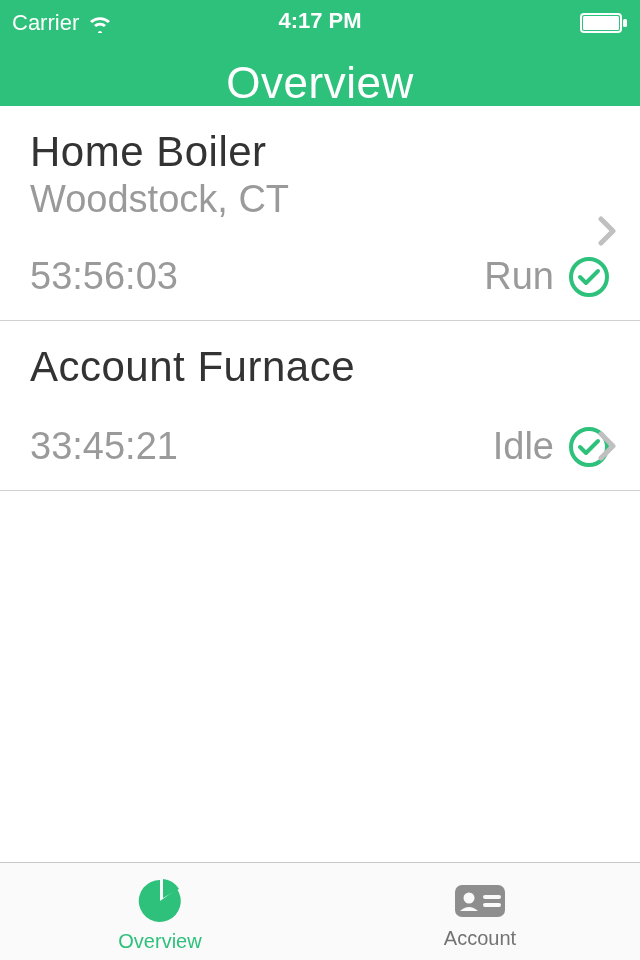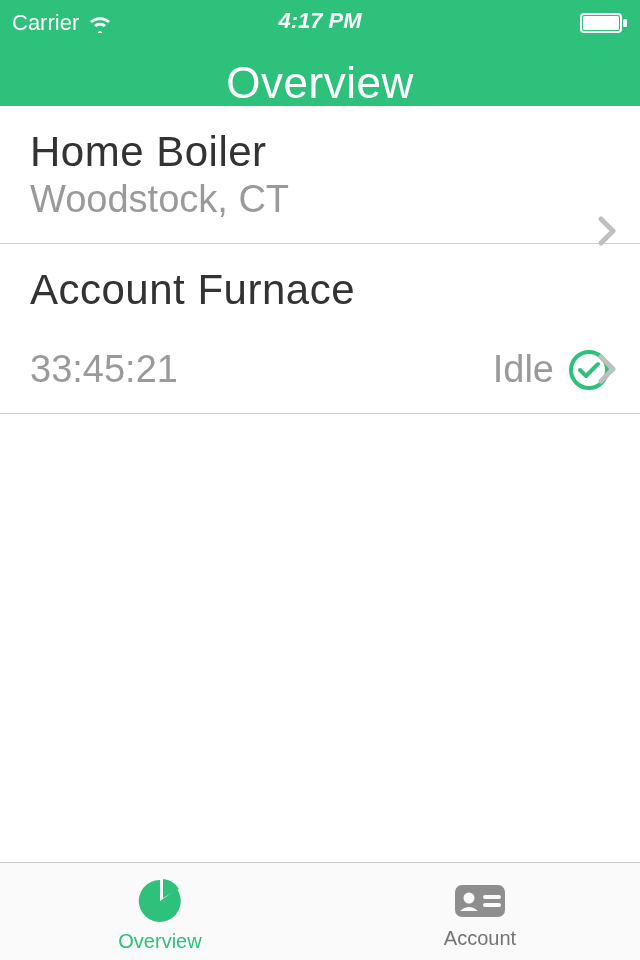--- a/index.html
+++ b/index.html
@@ -15,21 +15,21 @@
     .status-bar {
       display: flex;
       align-items: center;
       justify-content: space-between;
       padding: 6px 12px 0 12px;
       height: 40px;
       font-size: 22px;
       font-weight: 400;
     }
     .status-left { display: flex; align-items: center; gap: 8px; }
-    .status-center { position: absolute; left: 50%; transform: translateX(-50%); font-weight: 600; top: 8px; font-style: italic; }
+    .status-center { position: absolute; left: 50%; transform: translateX(-50%); font-weight: 600; top: 8px; }
     .status-right { display: flex; align-items: center; }
     .wifi-icon svg, .battery-icon svg { display: block; }
 
     .nav-title {
       text-align: center;
       font-size: 44px;
       font-weight: 400;
       margin-top: 18px;
       letter-spacing: 0.5px;
     }
@@ -128,20 +128,30 @@
 <div class="list">
 
   <div class="row">
     <div class="row-title">Home Boiler</div>
     <div class="row-sub">Woodstock, CT</div>
     <span class="chevron">
       <svg width="18" height="30" viewBox="0 0 18 30">
           <path d="M3 3 L15 15 L3 27" stroke="#c0c0c0" stroke-width="5" fill="none" stroke-linecap="round" stroke-linejoin="round"></path>
         </svg>
     </span>
+    <div class="row-bottom">
+      <div class="row-time">53:56:03</div>
+      <div class="row-status">Run</div>
+      <span class="status-check">
+        <svg width="42" height="42" viewBox="0 0 42 42">
+            <circle cx="21" cy="21" r="18" fill="none" stroke="#2ec17c" stroke-width="4"></circle>
+            <path d="M12 21 L18 27 L30 15" stroke="#2ec17c" stroke-width="4" fill="none" stroke-linecap="round" stroke-linejoin="round"></path>
+          </svg>
+      </span>
+    </div>
   </div>
 
   <div class="row">
     <div class="row-title">Account Furnace</div>
     <span class="chevron">
       <svg width="18" height="30" viewBox="0 0 18 30">
           <path d="M3 3 L15 15 L3 27" stroke="#c0c0c0" stroke-width="5" fill="none" stroke-linecap="round" stroke-linejoin="round"></path>
         </svg>
     </span>
     <div class="row-bottom">

